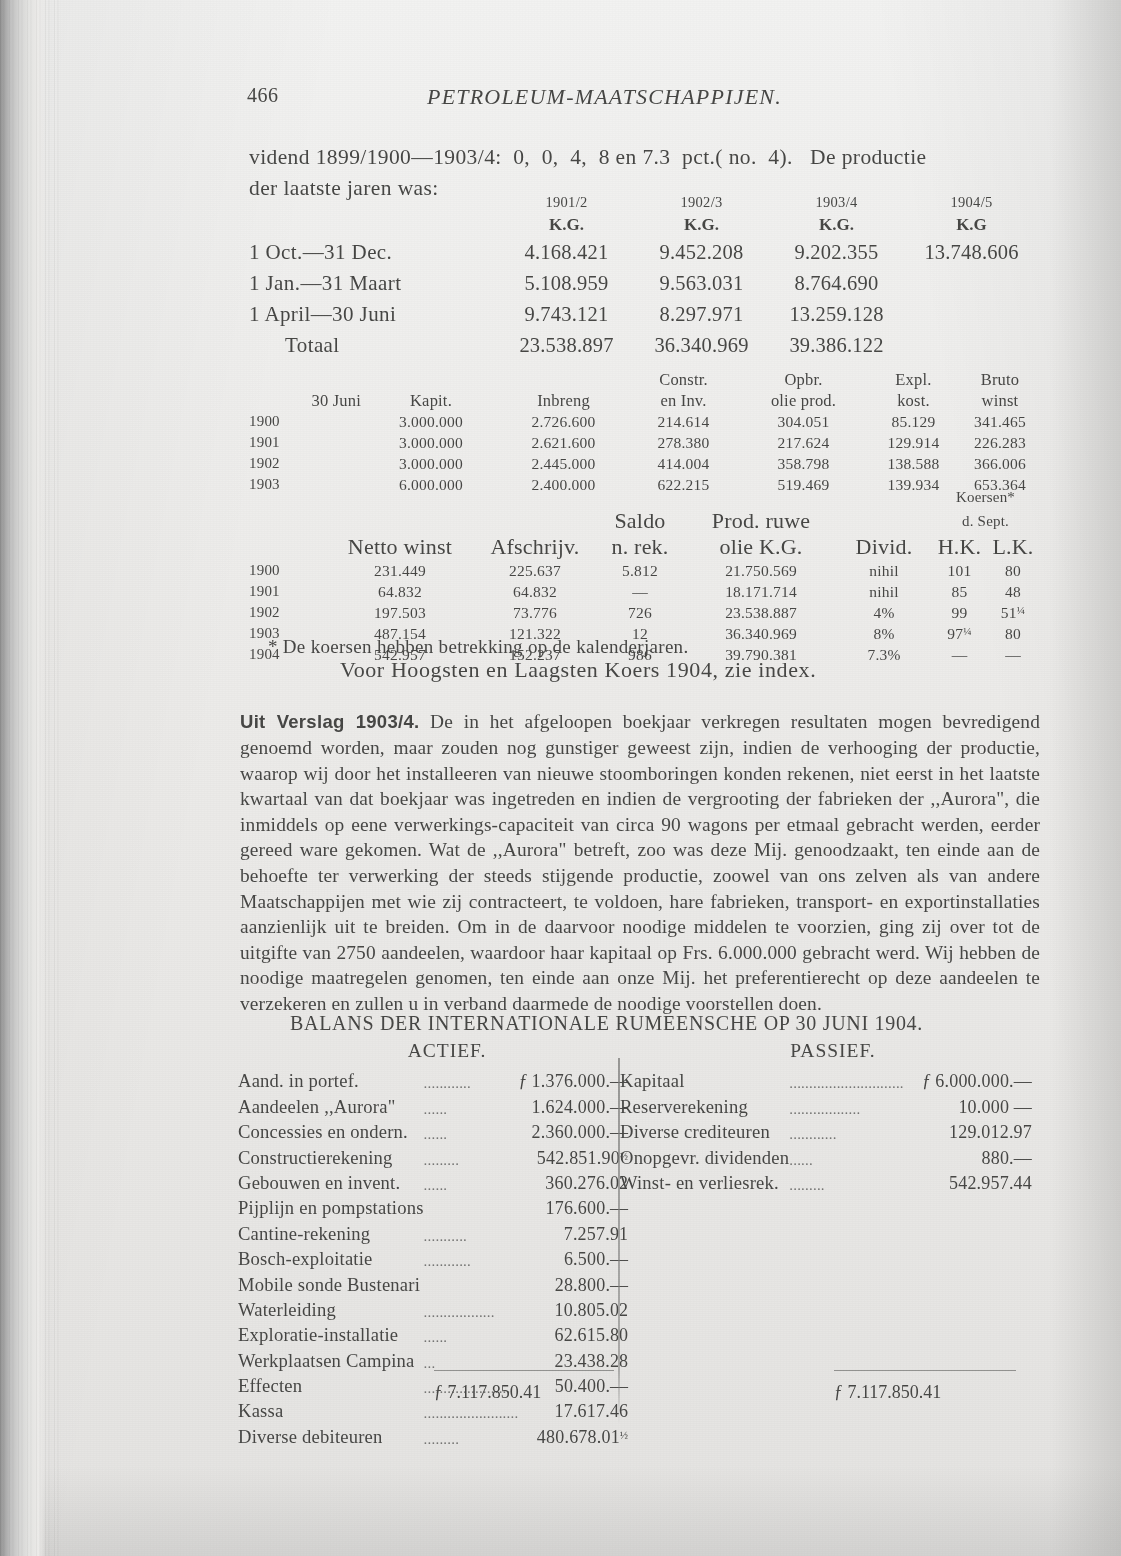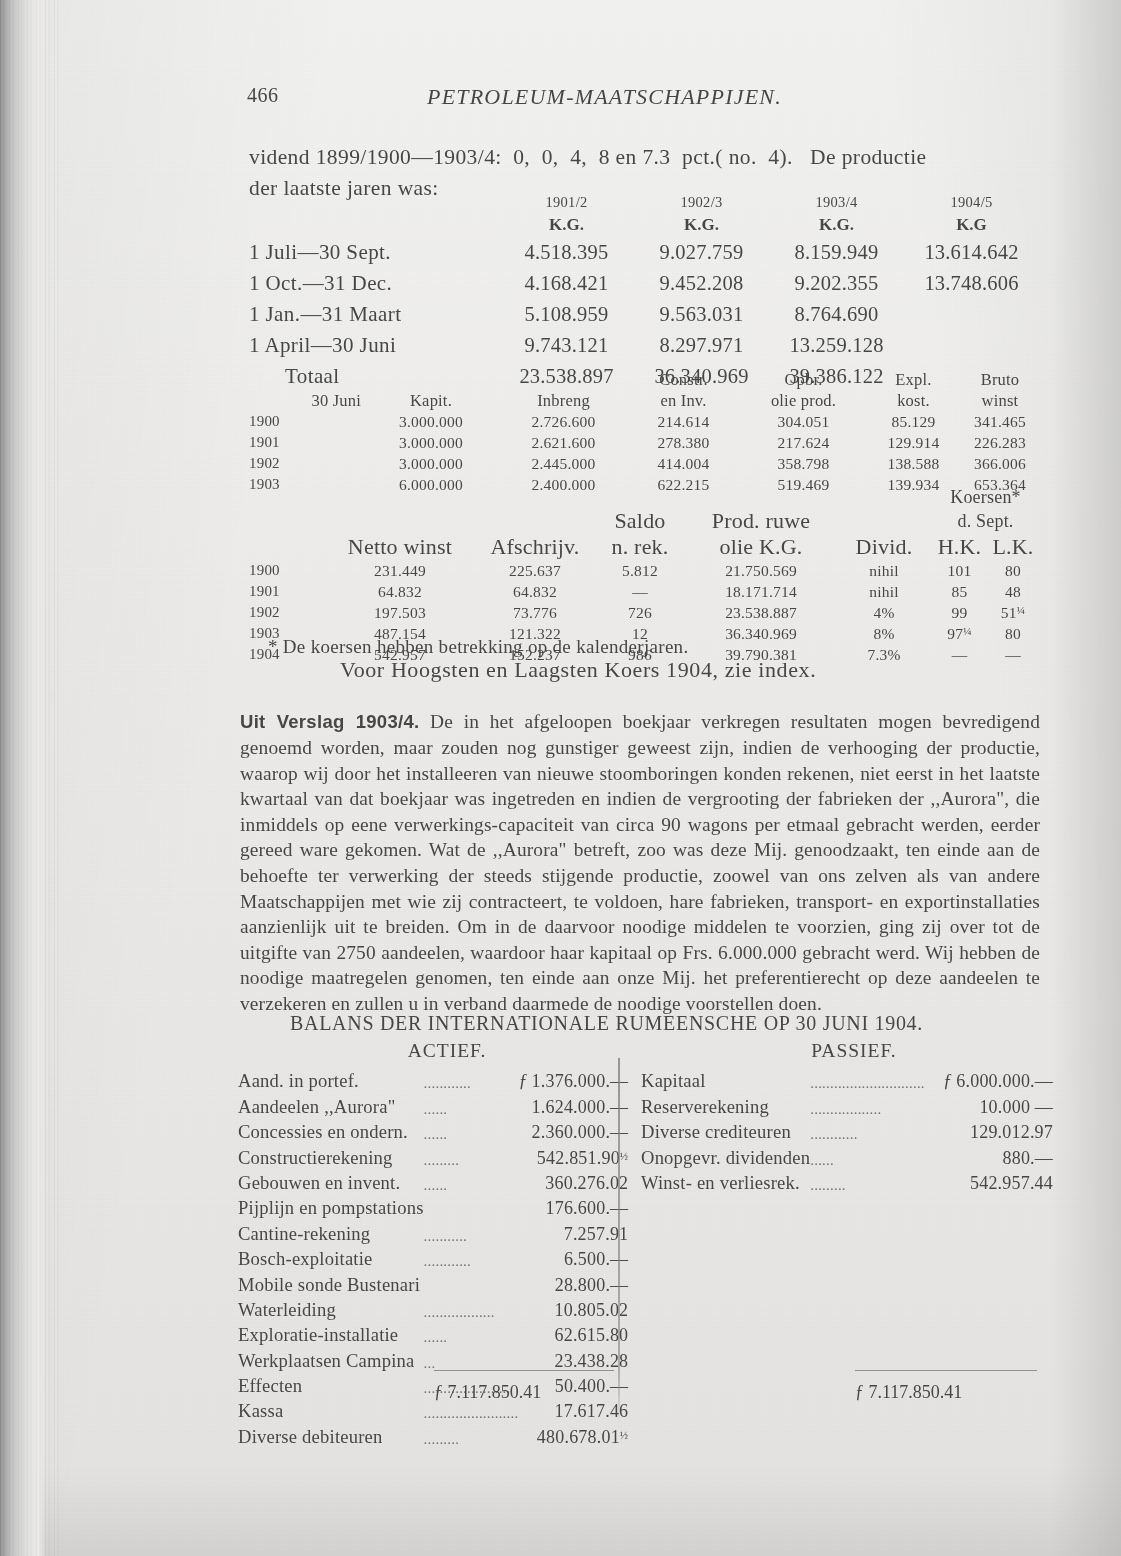--- a/index.html
+++ b/index.html
@@ -147,21 +147,21 @@
   #prof-table .yr { text-align: left; font-size: 15px; }
   #prof-table .num { text-align: center; font-size: 15.5px; }
   #prof-table .p0 { width: 75px; }
   #prof-table .p1 { width: 152px; }
   #prof-table .p2 { width: 118px; }
   #prof-table .p3 { width: 92px; }
   #prof-table .p4 { width: 150px; }
   #prof-table .p5 { width: 96px; }
   #prof-table .p6 { width: 55px; }
   .frac { font-size: 11px; vertical-align: .35em; }
-  .koersen-top { font-size: 18px; text-align: center; }
+  .koersen-top { font-size: 15px; text-align: center; }
 
   
   #footnote {
     left: 268px; top: 636px;
     font-size: 19px;
     letter-spacing: .3px;
   }
   #indexline {
     left: 340px; top: 657px;
     font-size: 22px;
@@ -182,21 +182,21 @@
   
   #balans-head {
     left: 290px; top: 1012px;
     font-size: 20px;
     letter-spacing: .7px;
   }
 
   
   #balance { left: 238px; top: 1040px; width: 800px; }
   #col-actief { position: absolute; left: 0; top: 0; width: 378px; }
-  #col-passief { position: absolute; left: 382px; top: 0; width: 412px; margin-left: 21px; }
+  #col-passief { position: absolute; left: 382px; top: 0; width: 412px; }
   .side-title { text-align: center; font-size: 19.5px; letter-spacing: 1px; height: 27px;}
   #col-actief .side-title { padding-left: 40px; }
   #col-passief .side-title { padding-left: 14px; }
   .bal-table { border-collapse: collapse; width: 100%; font-size: 18.6px; }
   .bal-table td { padding: 0; height: 25.4px; vertical-align: bottom; letter-spacing: .2px;}
   .bal-label { text-align: left; white-space: nowrap; }
   .bal-dots { color: #6e6e6c; font-size: 15px; letter-spacing: 1.6px; overflow: hidden; }
   .bal-val { text-align: right; white-space: nowrap; font-size: 18px; padding-right: 2px;}
   #col-actief .bal-val { width: 160px; }
   #col-passief .bal-val { width: 150px; }
@@ -244,27 +244,20 @@
           <td class="c4 yr">1904/5</td>
         </tr>
         <tr>
           <td class="c0"></td>
           <td class="kg">K.G.</td>
           <td class="kg">K.G.</td>
           <td class="kg">K.G.</td>
           <td class="kg">K.G</td>
         </tr>
         <tr>
-          <td class="rowlabel">1 Juli—30 Sept.</td>
-          <td class="num">4.518.395</td>
-          <td class="num">9.027.759</td>
-          <td class="num">8.159.949</td>
-          <td class="num">13.614.642</td>
-        </tr>
-        <tr>
           <td class="rowlabel">1 Oct.—31 Dec.</td>
           <td class="num">4.168.421</td>
           <td class="num">9.452.208</td>
           <td class="num">9.202.355</td>
           <td class="num">13.748.606</td>
         </tr>
         <tr>
           <td class="rowlabel">1 Jan.—31 Maart</td>
           <td class="num">5.108.959</td>
           <td class="num">9.563.031</td>

